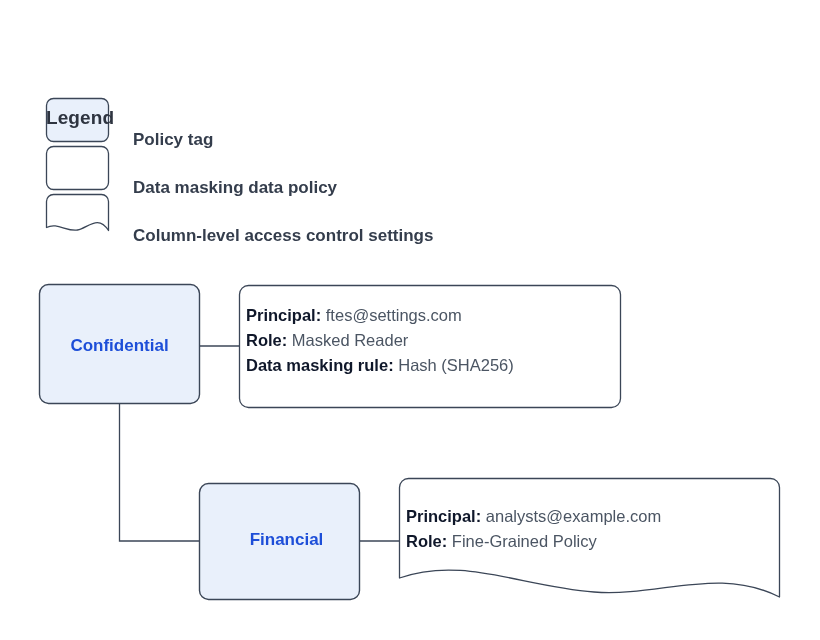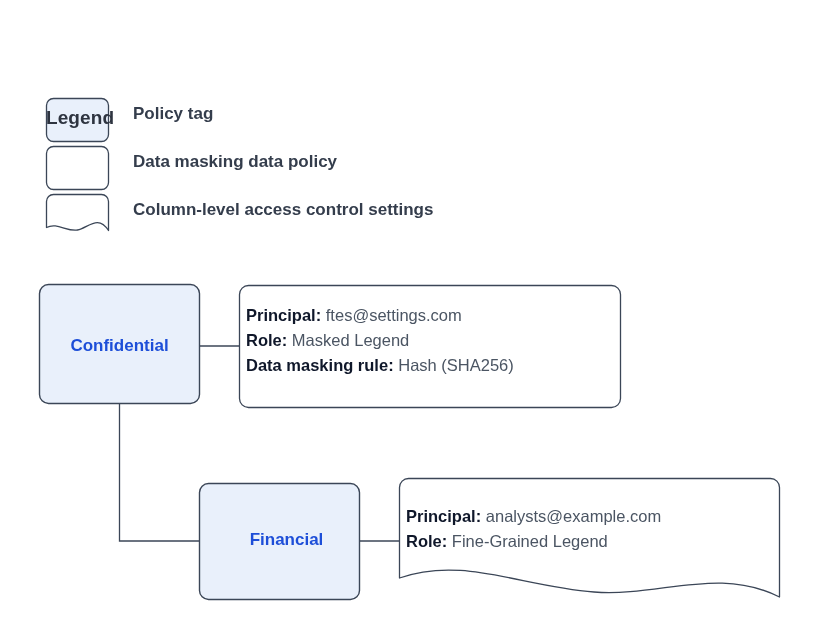--- a/index.html
+++ b/index.html
@@ -32,20 +32,21 @@
     font-weight: bold;
     color: #2e3440;
     letter-spacing: 0.1px;
     margin-top: 48px;
   }
   .legend-row-label {
     font-size: 17px;
     font-weight: bold;
     color: #343d4c;
     white-space: nowrap;
+    margin-top: 26px;
   }
   #legend-label-0 { left: 133px; top: 104px; }
   #legend-label-1 { left: 133px; top: 152px; }
   #legend-label-2 { left: 133px; top: 200px; }
 
   
   .node-label {
     font-size: 17px;
     font-weight: bold;
     color: #1d4ed8;
@@ -133,30 +134,30 @@
 <div class="abs node-label" id="node-label-confidential">Confidential</div>
 <div class="abs node-label" id="node-label-financial">Financial</div>
 
 <div class="abs policy-text" id="masking-policy-text">
   <span class="policy-line">
     <b>Principal:</b>
     <span>ftes@settings.com</span>
   </span>
   <span class="policy-line">
     <b>Role:</b>
-    <span>Masked Legend</span>
+    <span>Masked Reader</span>
   </span>
   <span class="policy-line">
     <b>Data masking rule:</b>
     <span>Hash (SHA256)</span>
   </span>
 </div>
 
 <div class="abs policy-text" id="column-policy-text">
   <span class="policy-line">
     <b>Principal:</b>
     <span>analysts@example.com</span>
   </span>
   <span class="policy-line">
     <b>Role:</b>
-    <span>Fine-Grained Legend</span>
+    <span>Fine-Grained Policy</span>
   </span>
 </div>
 
 </body></html>

